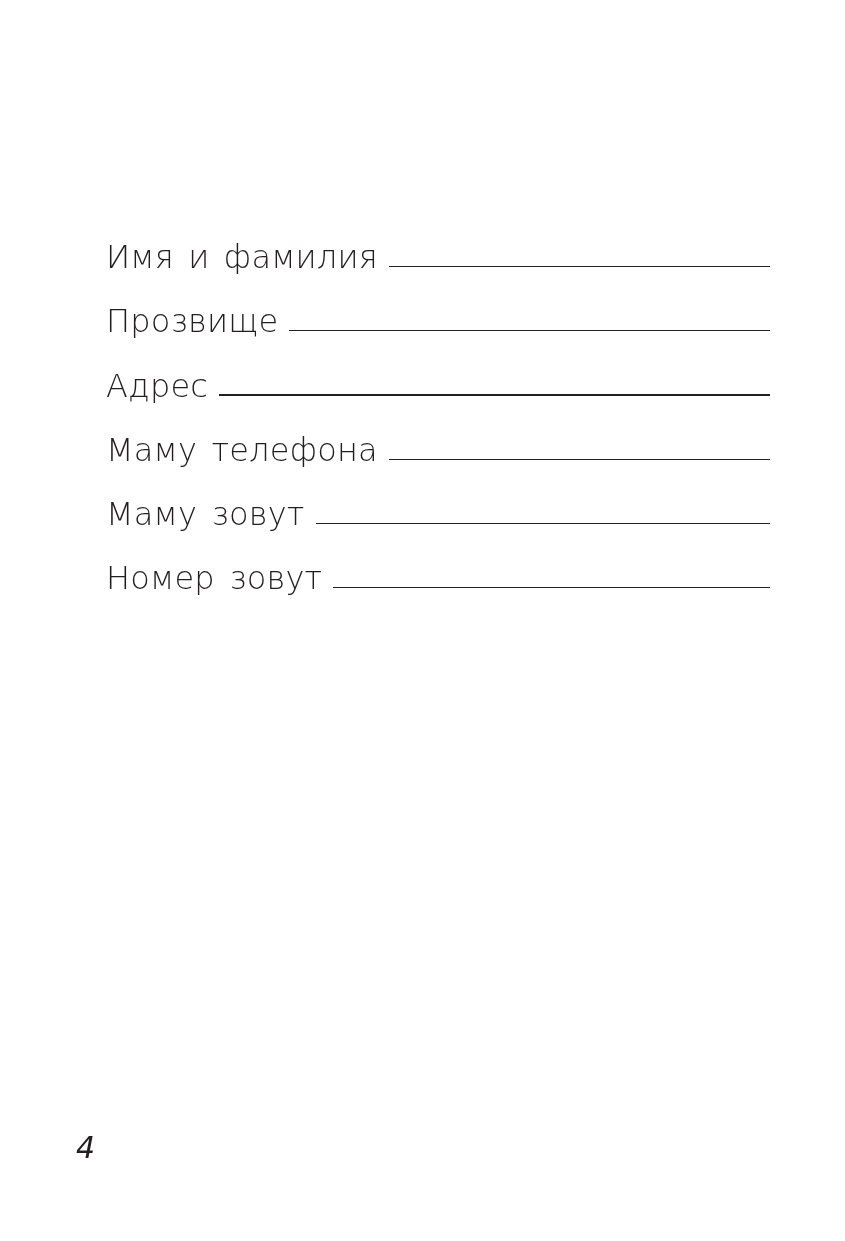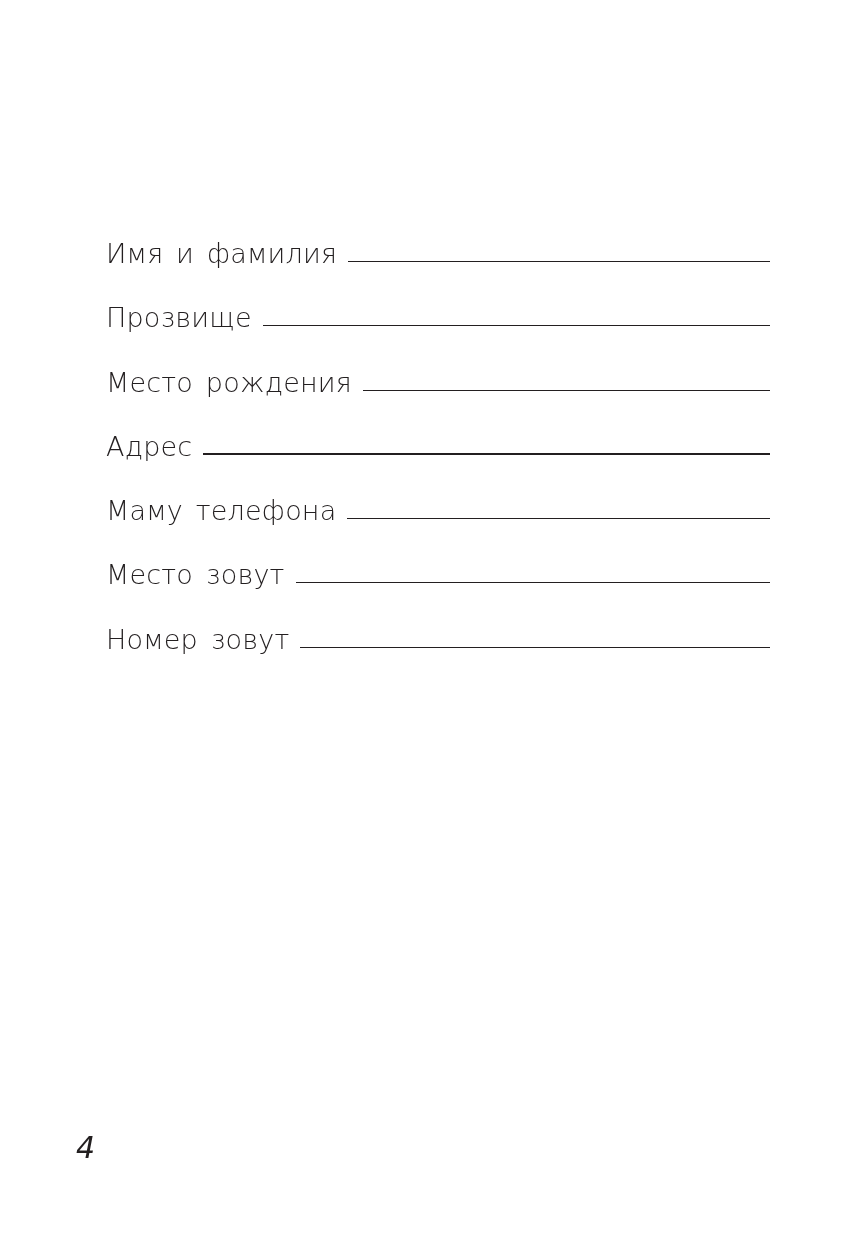--- a/index.html
+++ b/index.html
@@ -1,51 +1,47 @@
 <!DOCTYPE html>
 <html><head>
 <meta charset="utf-8">
 <style>
   html, body { margin: 0; padding: 0; background: #ffffff; }
   body { width: 845px; height: 1241px; position: relative; overflow: hidden;
          font-family: "DejaVu Sans", sans-serif; color: #231f20; }
   .form { position: absolute; left: 106px; top: 238px; width: 664px; }
   .row { display: flex; align-items: baseline; height: 64.3px; }
-  .label { font-size: 27px; letter-spacing: 0.2px; word-spacing: 4px; white-space: nowrap; font-weight: 300; }
+  .label { font-size: 32px; letter-spacing: 0.2px; word-spacing: 4px; white-space: nowrap; font-weight: 300; }
   .line { flex: 1; margin-left: 11px; border-bottom: 1.4px solid #231f20; height: 1px; position: relative; top: -1px; }
   .line.thick { border-bottom-width: 2px; }
   .page-num { position: absolute; left: 76px; top: 1130px; font-size: 30px; font-style: italic;
               font-family: "DejaVu Sans", sans-serif; font-weight: 300; }
 </style>
 </head>
 <body>
 
 <div class="form">
   <div class="row">
     <span class="label">Имя и фамилия</span>
     <span class="line"></span>
   </div>
   <div class="row">
     <span class="label">Прозвище</span>
     <span class="line"></span>
   </div>
   <div class="row">
-    <span class="label">Место рождения</span>
-    <span class="line"></span>
-  </div>
-  <div class="row">
     <span class="label">Адрес</span>
     <span class="line thick"></span>
   </div>
   <div class="row">
     <span class="label">Маму телефона</span>
     <span class="line"></span>
   </div>
   <div class="row">
-    <span class="label">Место зовут</span>
+    <span class="label">Маму зовут</span>
     <span class="line"></span>
   </div>
   <div class="row">
     <span class="label">Номер зовут</span>
     <span class="line"></span>
   </div>
 </div>
 
 <div class="page-num">4</div>
 

